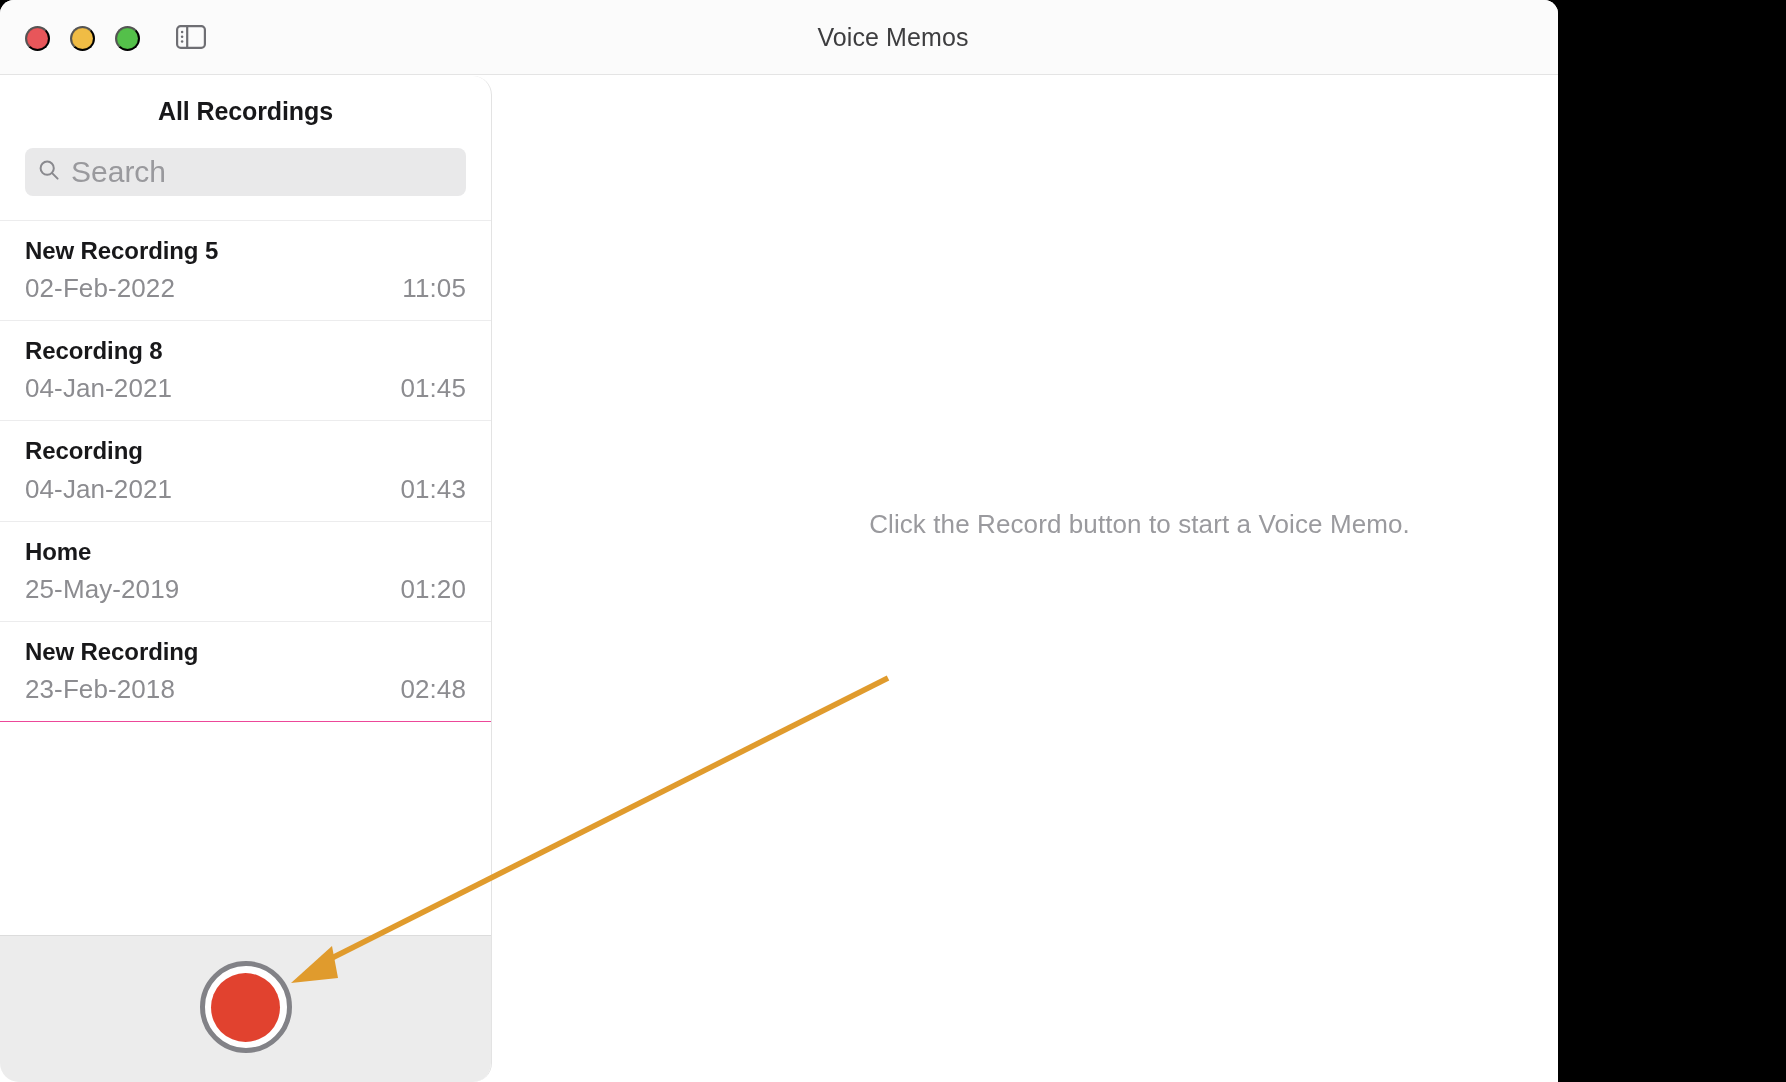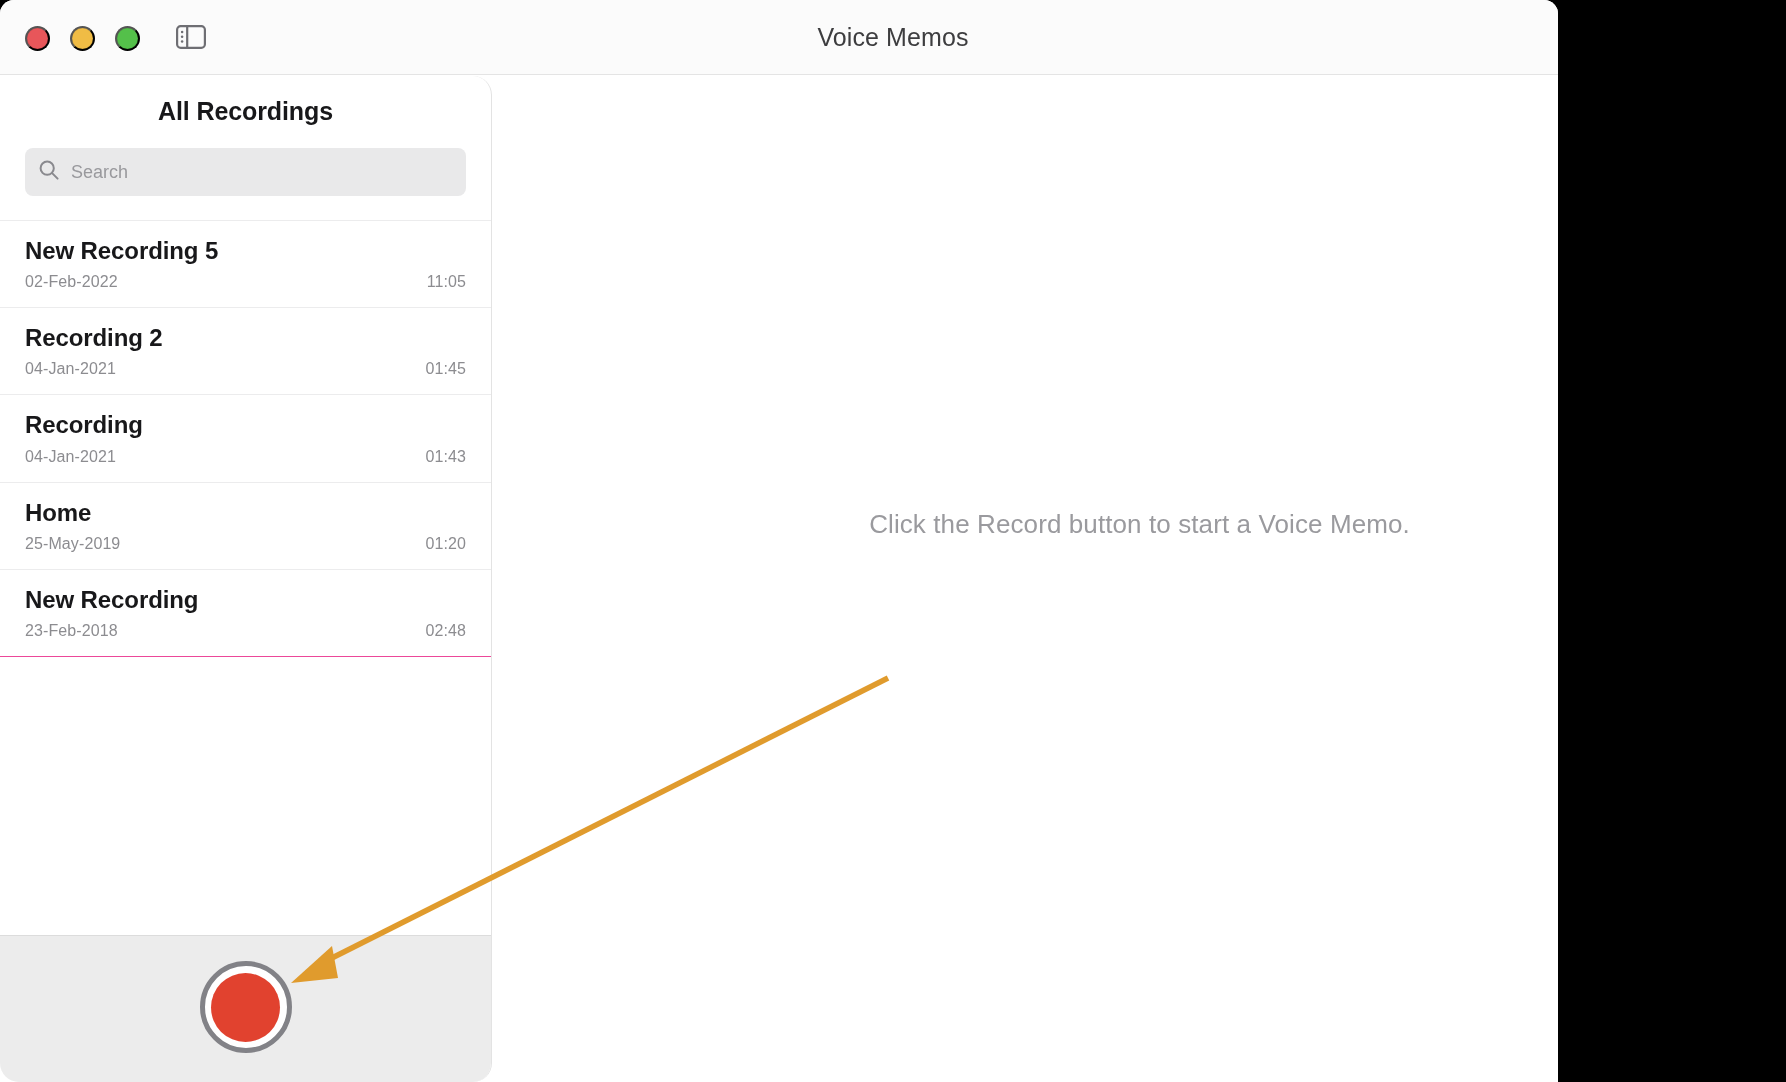--- a/index.html
+++ b/index.html
@@ -110,21 +110,21 @@
     background: #e9e9ea;
     border-radius: 8px;
     padding: 0 12px;
   }
   #search-icon { flex: 0 0 auto; margin-right: 10px; display:block; }
   #search-input {
     border: none;
     outline: none;
     background: transparent;
     font-family: "Liberation Sans", sans-serif;
-    font-size: 18px;
+    font-size: 30px;
     color: #2b2b2d;
     width: 100%;
     padding: 0;
   }
   #search-input::placeholder { color: #99999d; }
 
   
   #recording-list {
     margin-top: 24px;
   }
@@ -141,21 +141,21 @@
     font-weight: 700;
     color: #18181a;
     letter-spacing: -0.1px;
     line-height: 1.3;
   }
   .rec-meta {
     margin-top: 7px;
     display: flex;
     justify-content: space-between;
     align-items: flex-start;
-    font-size: 16px;
+    font-size: 26px;
     color: #8c8c90;
     letter-spacing: 0.1px;
   }
   .rec-date { }
   .rec-duration { }
 
   
   #sidebar-footer {
     position: absolute;
     left: 0;
@@ -272,21 +272,21 @@
 
       <div class="rec-item">
         <div class="rec-title">New Recording 5</div>
         <div class="rec-meta">
           <span class="rec-date">02-Feb-2022</span>
           <span class="rec-duration">11:05</span>
         </div>
       </div>
 
       <div class="rec-item">
-        <div class="rec-title">Recording 2</div>
+        <div class="rec-title">Recording 8</div>
         <div class="rec-meta">
           <span class="rec-date">04-Jan-2021</span>
           <span class="rec-duration">01:45</span>
         </div>
       </div>
 
       <div class="rec-item">
         <div class="rec-title">Recording</div>
         <div class="rec-meta">
           <span class="rec-date">04-Jan-2021</span>

